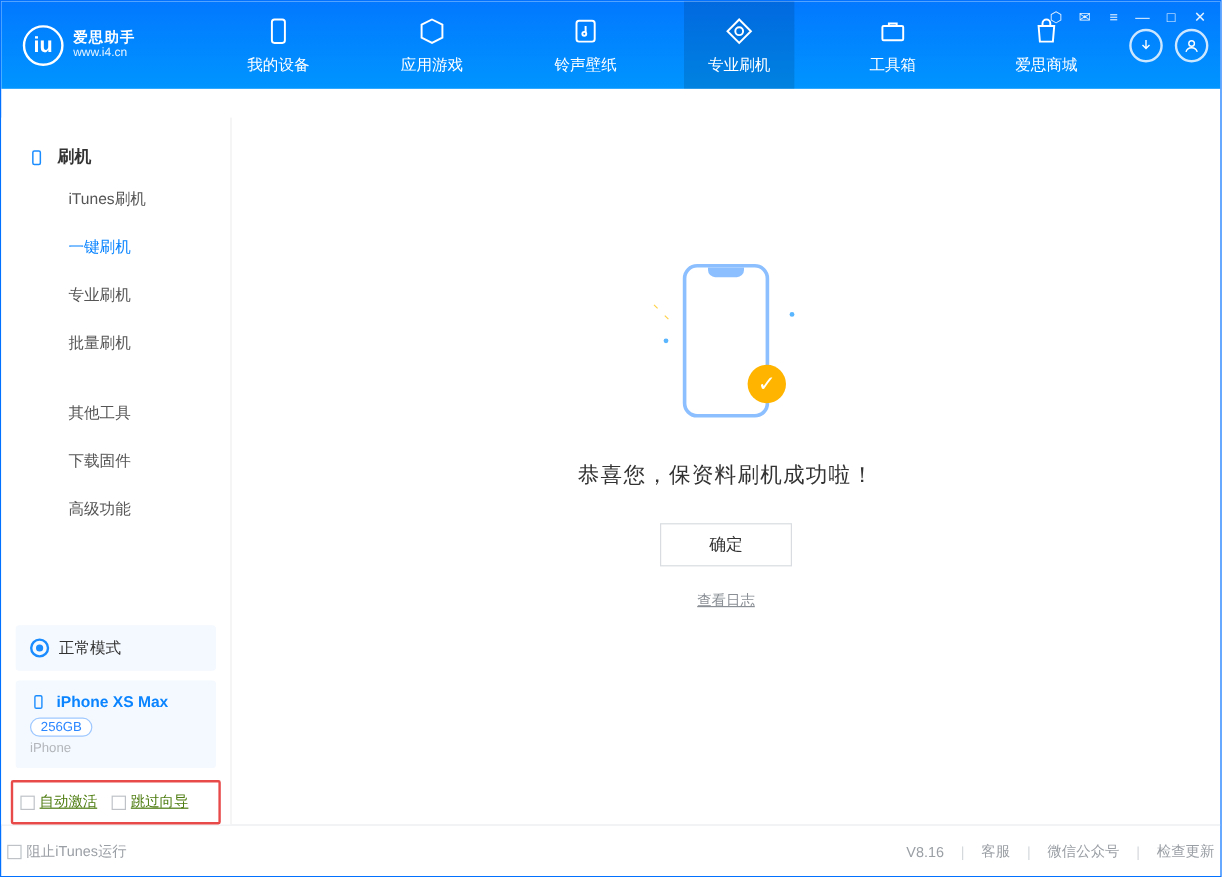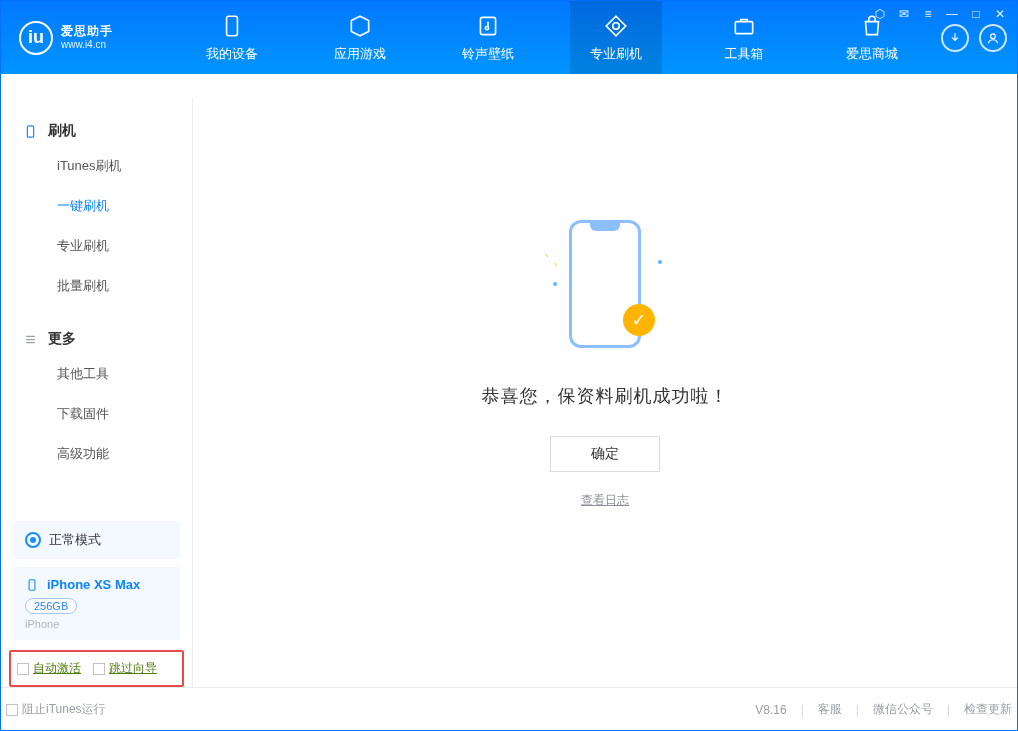--- a/index.html
+++ b/index.html
@@ -145,26 +145,20 @@
             <rect x="7" y="3" width="10" height="18" rx="2"></rect>
           </svg>
         <span>刷机</span>
       </div>
       <div class="sb-item">iTunes刷机</div>
       <div class="sb-item active">一键刷机</div>
       <div class="sb-item">专业刷机</div>
       <div class="sb-item">批量刷机</div>
     </div>
     <div class="sb-group">
-      <div class="sb-head">
-        <svg viewBox="0 0 24 24" fill="none" stroke="#9aa0a6" stroke-width="2">
-            <path d="M5 7h14M5 12h14M5 17h14"></path>
-          </svg>
-        <span>更多</span>
-      </div>
       <div class="sb-item">其他工具</div>
       <div class="sb-item">下载固件</div>
       <div class="sb-item">高级功能</div>
     </div>
 
     <div class="device-block">
       <div class="mode-card">
         <span class="mode-dot"></span>
         <span>正常模式</span>
       </div>

